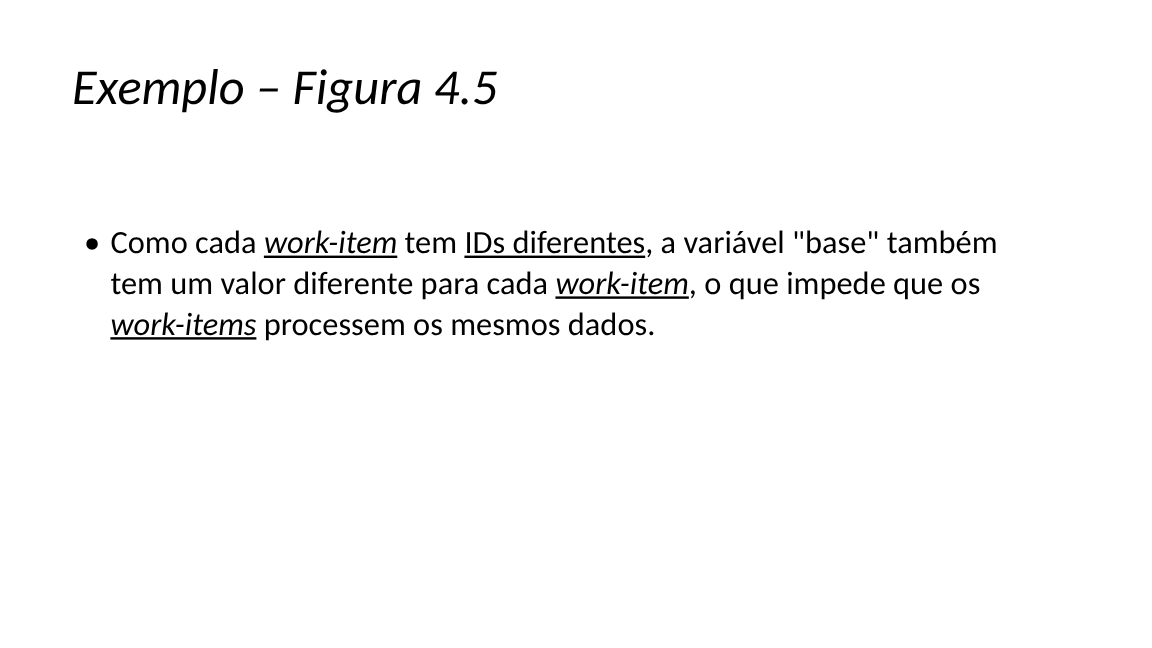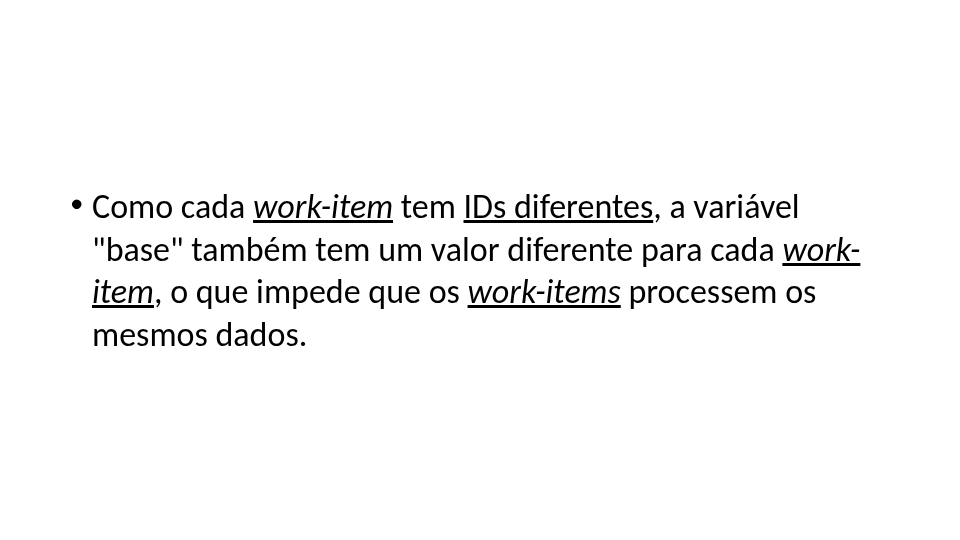--- a/index.html
+++ b/index.html
@@ -25,21 +25,21 @@
     font-style: italic;
     font-size: 42px;
     font-weight: 400;
     color: #000000;
   }
   .body {
     position: absolute;
     left: 70px;
     top: 186px;
     right: 90px;
-    font-size: 34px;
+    font-size: 27px;
     line-height: 1.25;
     color: #000000;
   }
   .body ul {
     list-style: none;
     margin: 0;
     padding: 0;
   }
   .body li {
     position: relative;
@@ -59,18 +59,19 @@
     text-decoration: underline;
   }
   .u {
     text-decoration: underline;
   }
 </style>
 </head>
 <body>
 
 <div class="slide">
+  <div class="title">Exemplo – Figura 4.5</div>
   <div class="body">
     <ul>
       <li><span>Como cada </span><span class="wi">work-item</span><span> tem </span><span class="u">IDs diferentes</span><span>, a variável "base" também tem um valor diferente para cada </span><span class="wi">work-item</span><span>, o que impede que os </span><span class="wi">work-items</span><span> processem os mesmos dados.</span></li>
     </ul>
   </div>
 </div>
 
 </body></html>

